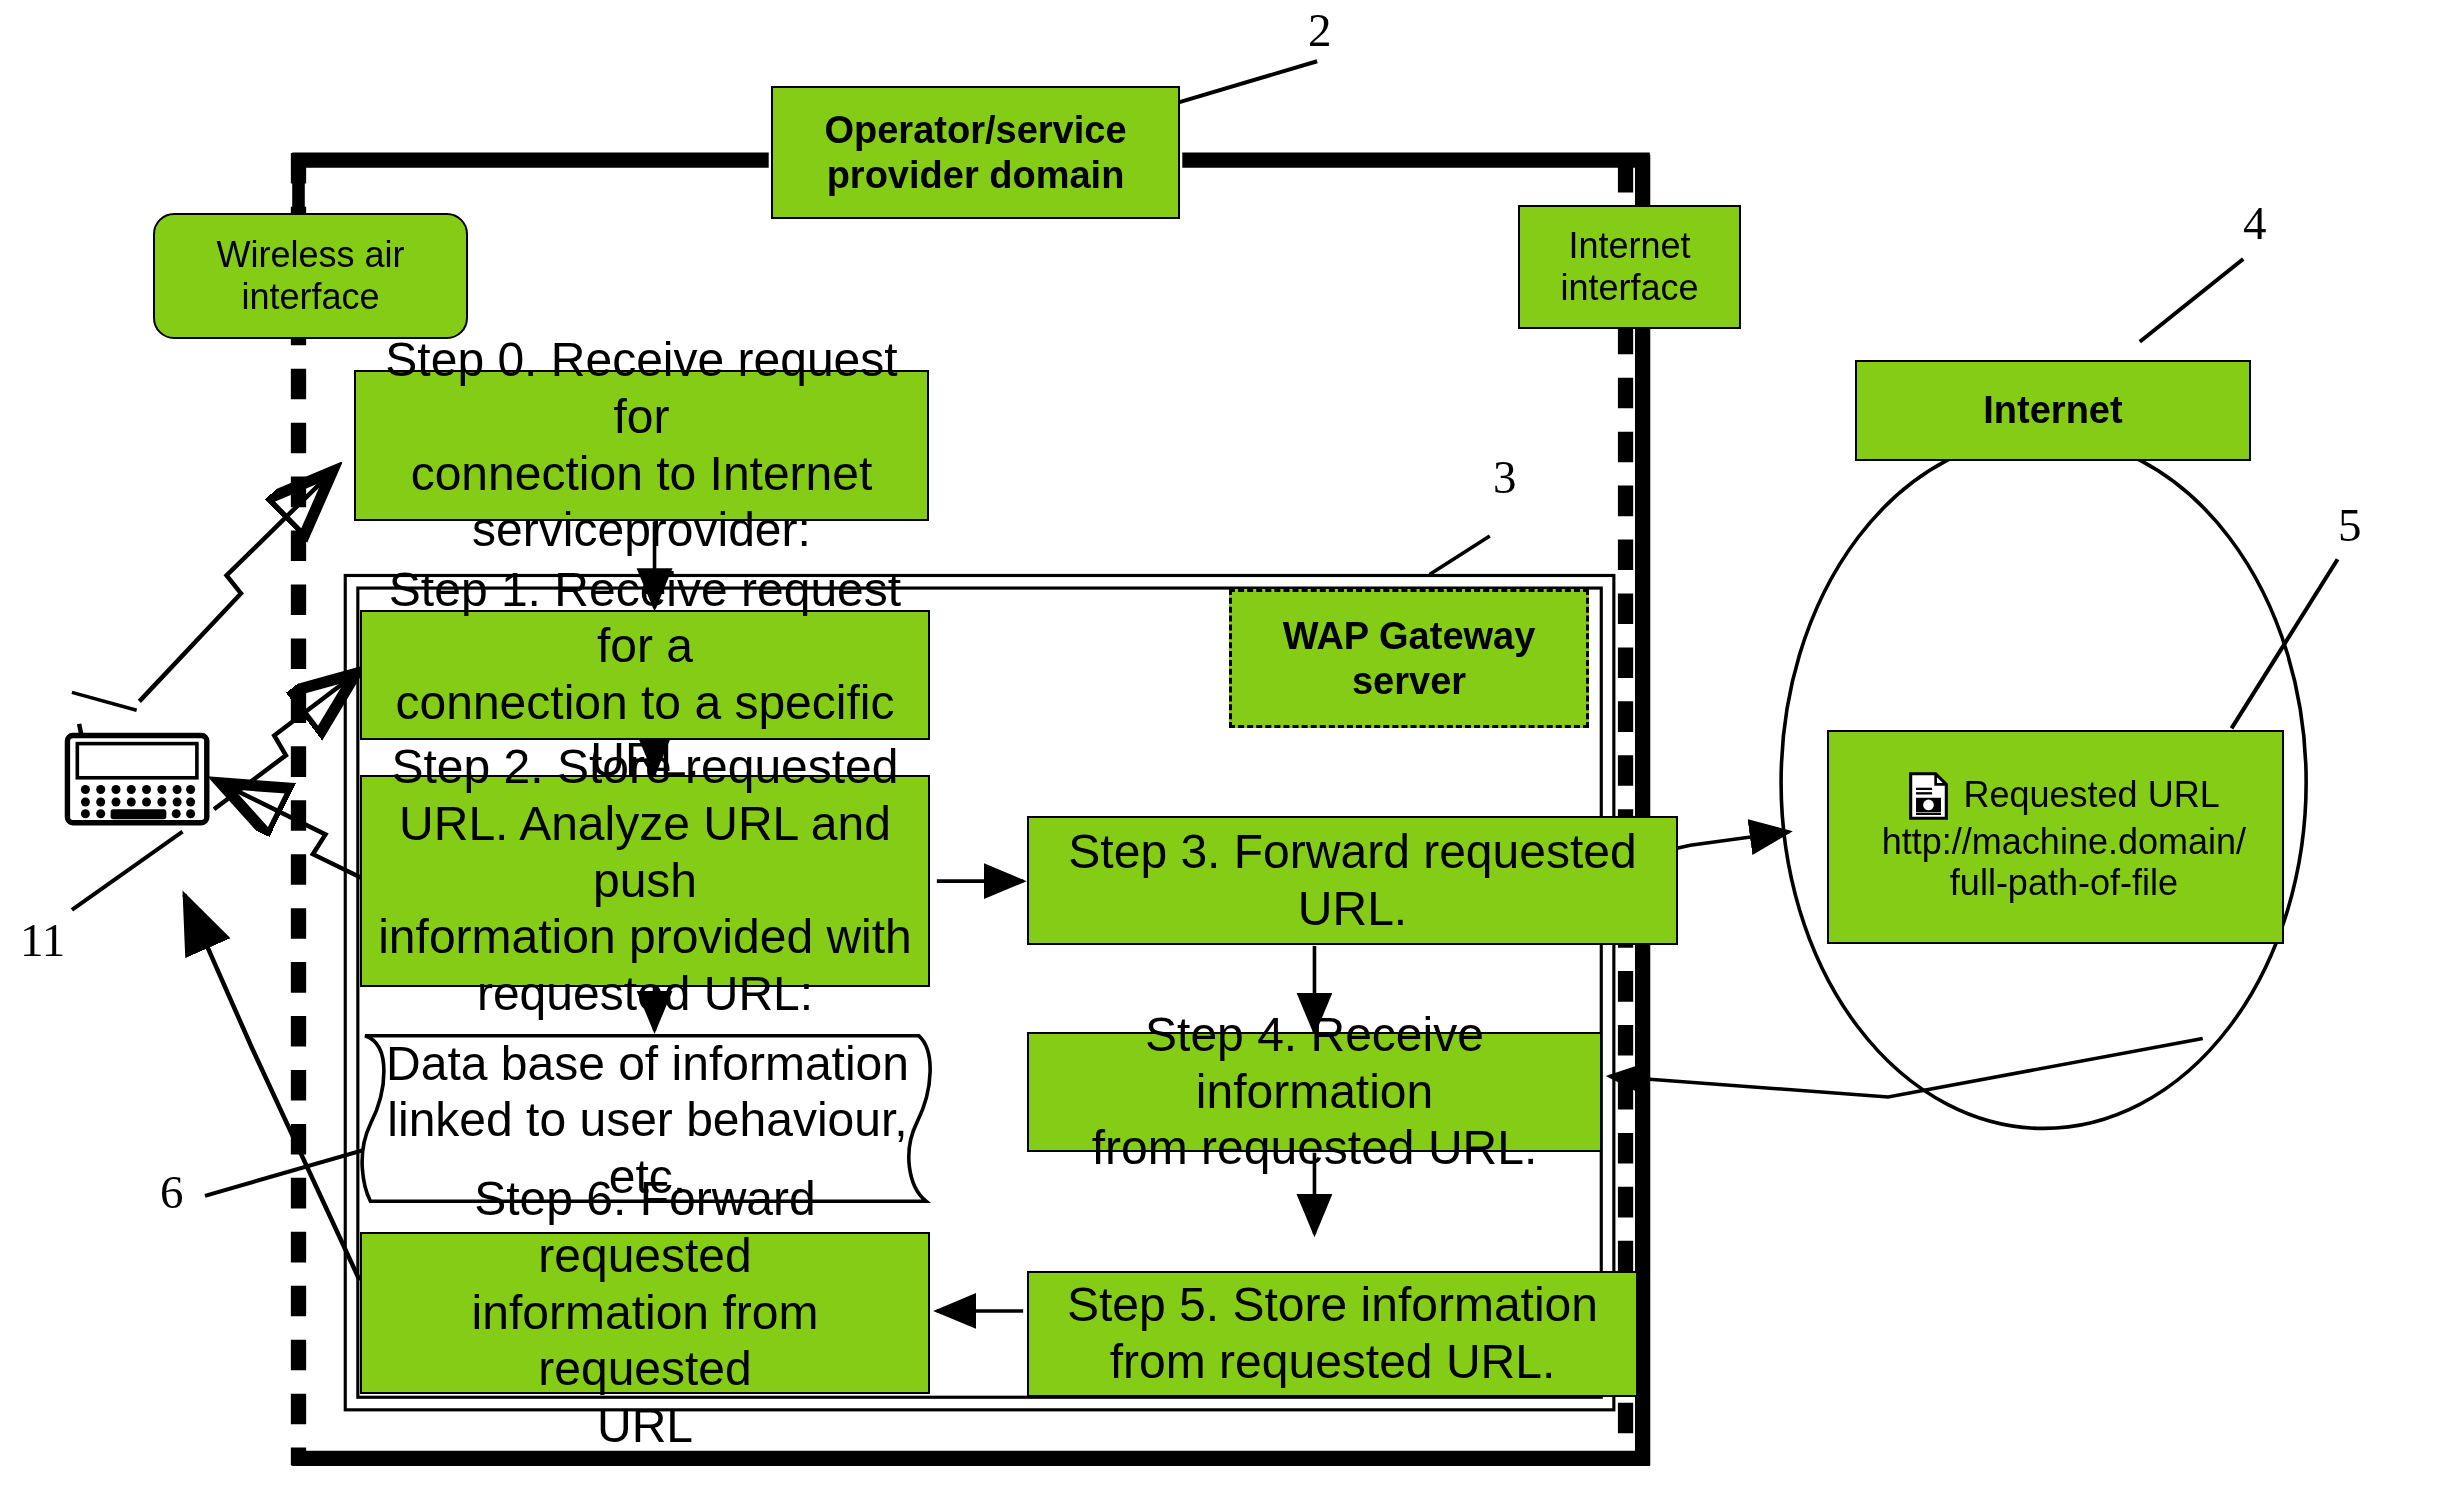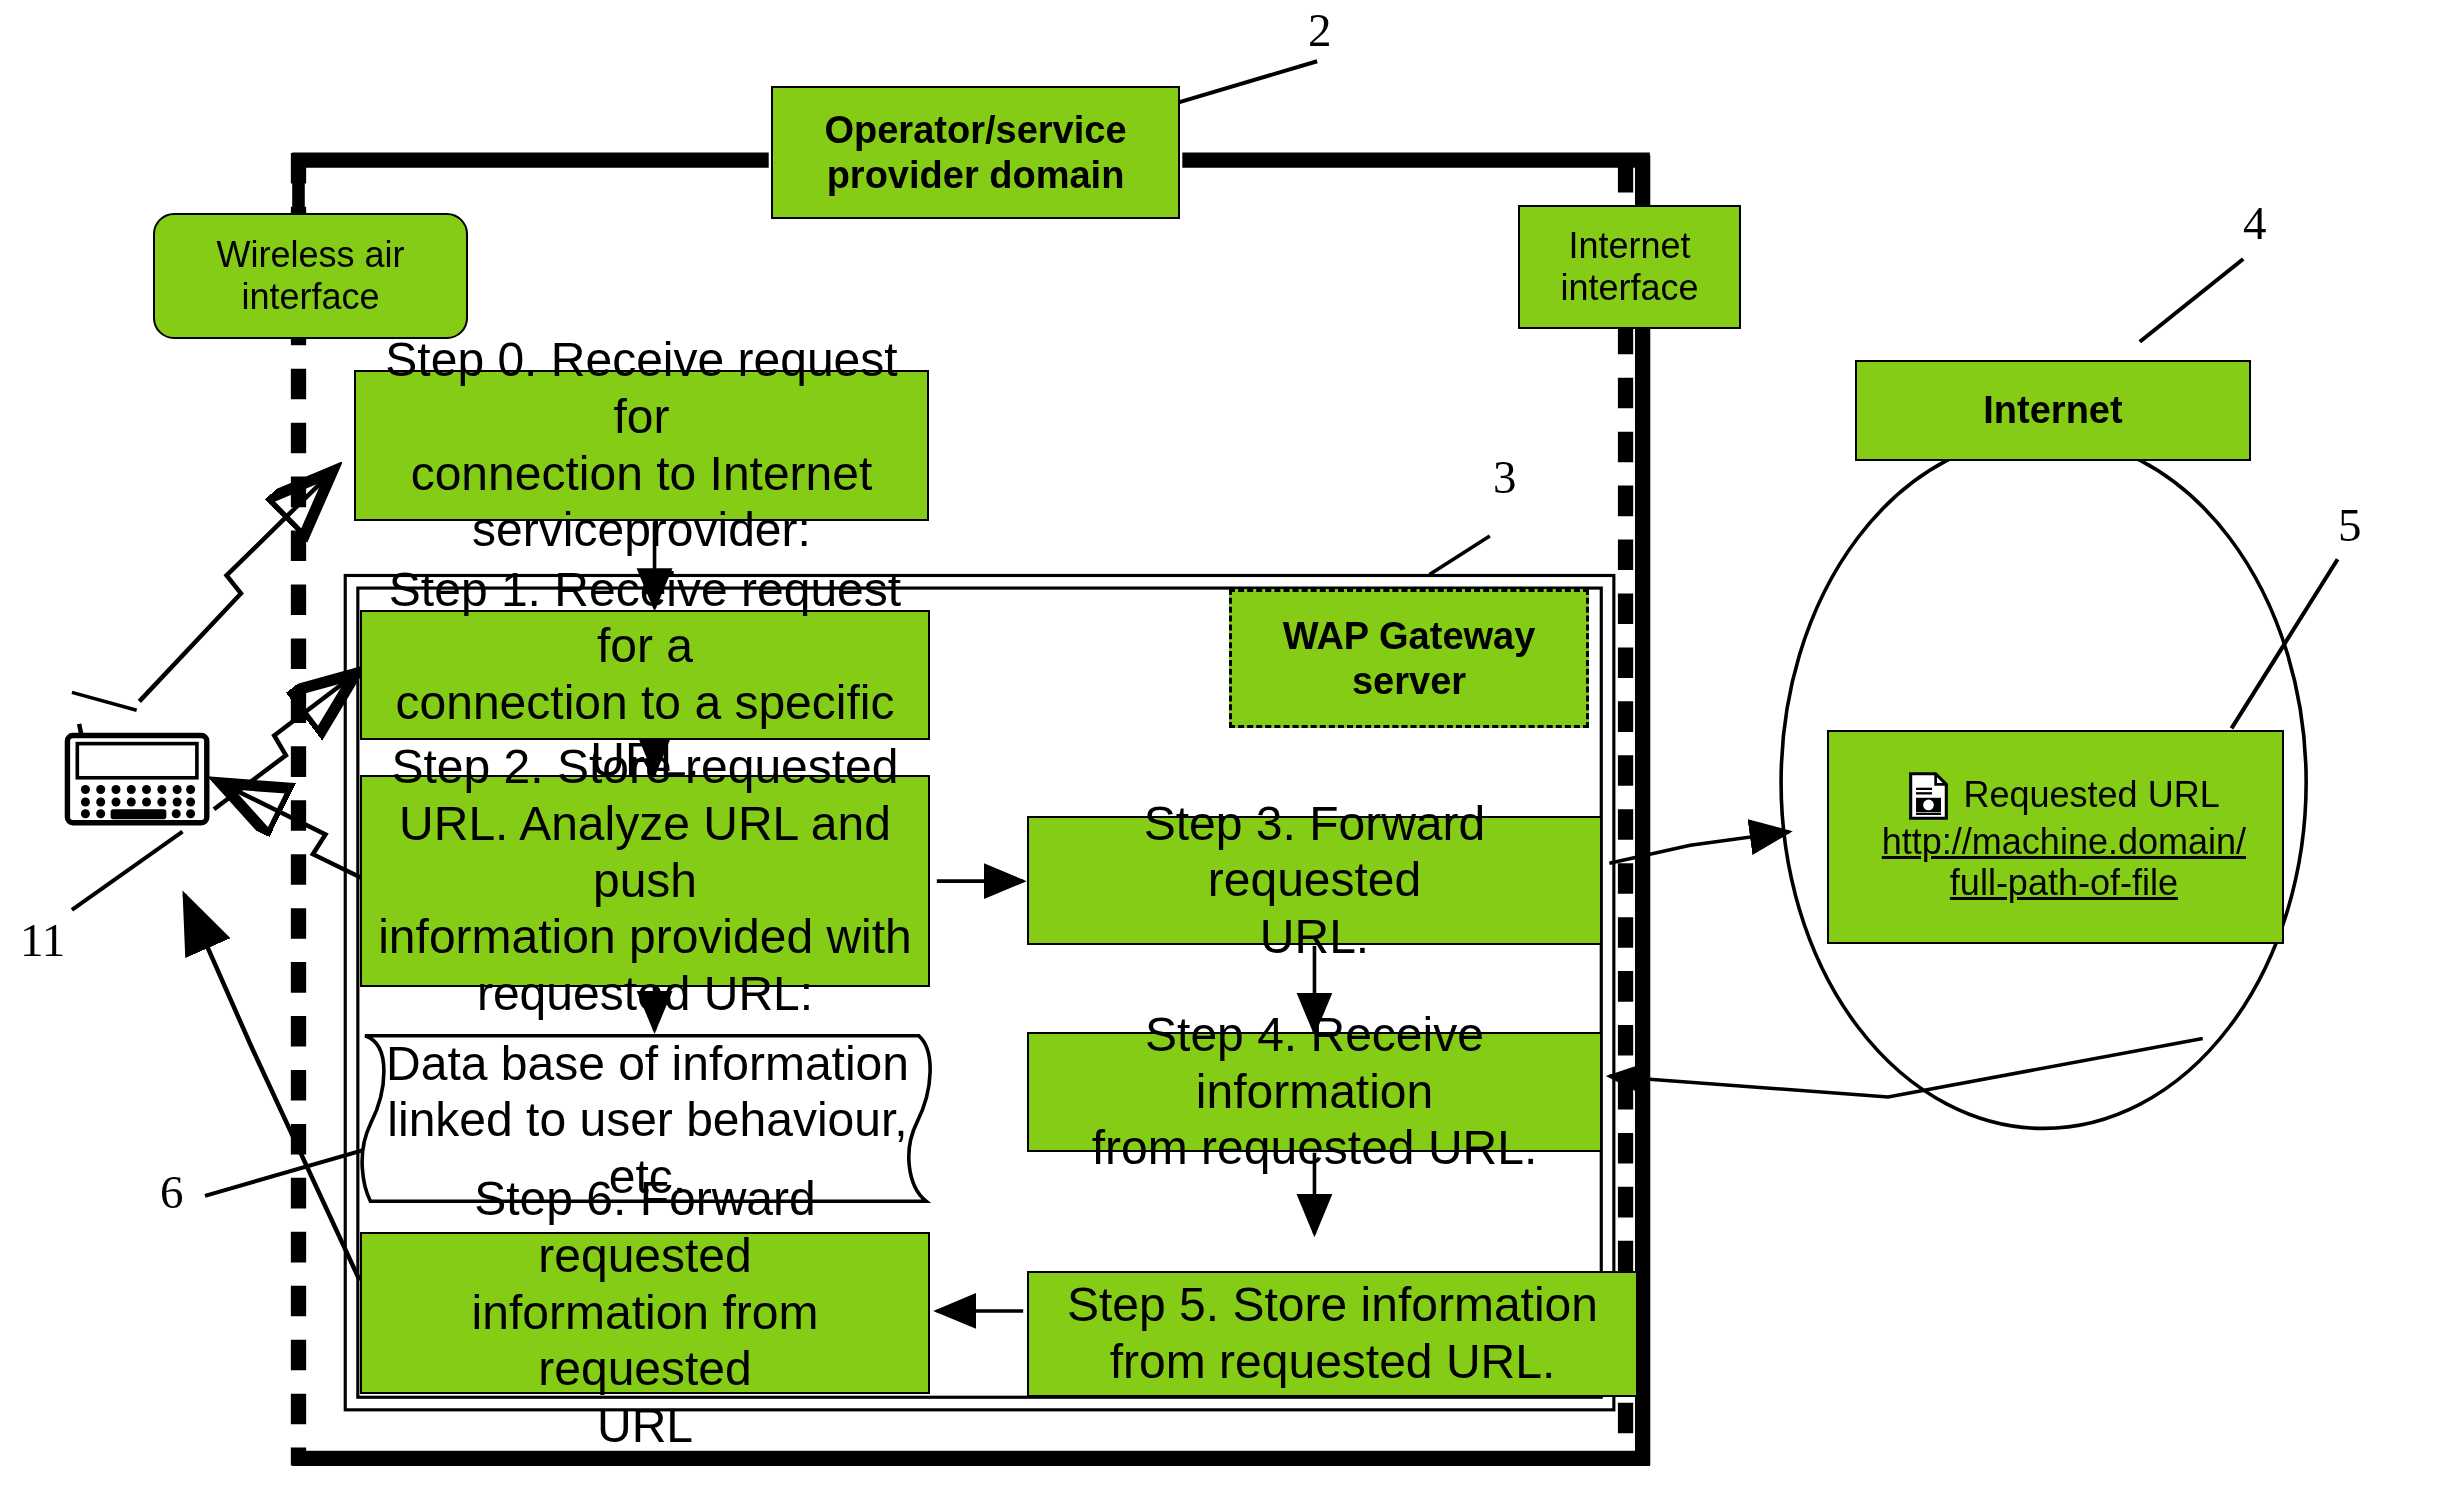--- a/index.html
+++ b/index.html
@@ -189,21 +189,21 @@
         <path d="M3,3 L31,3 L43,15 L43,53 L3,53 Z" fill="#fff" stroke="#000" stroke-width="3.5"></path>
         <path d="M31,3 L31,15 L43,15" fill="none" stroke="#000" stroke-width="3"></path>
         <line x1="9" y1="20" x2="27" y2="20" stroke="#000" stroke-width="2.6"></line>
         <line x1="9" y1="25" x2="27" y2="25" stroke="#000" stroke-width="2.6"></line>
         <rect x="9" y="30" width="28" height="16" fill="#000"></rect>
         <circle cx="23" cy="38" r="6" fill="#fff"></circle>
         <line x1="9" y1="48" x2="37" y2="48" stroke="#000" stroke-width="2.6"></line>
       </svg>
       <span>Requested  URL</span>
     </div>
-    <div style="width:100%;line-height:1.15;text-decoration:underline;">
+    <div style="width:100%;line-height:1.15;">
       <div>http://machine.domain/</div>
       <div>full-path-of-file</div>
     </div>
   </div>
 
   <div class="box dashed title-bold wrap" style="left:1229px;top:589px;width:360px;height:139px;">
     <span class="txt">WAP Gateway
 server</span>
   </div>
 
@@ -238,21 +238,21 @@
 linked to user behaviour,
 etc.</span>
   </div>
 
   <div class="box step wrap" style="left:360px;top:1232px;width:570px;height:162px;">
     <span class="txt">Step 6. Forward requested
 information from requested
 URL</span>
   </div>
 
-  <div class="box step wrap" style="left:1027px;top:816px;width:575px;height:129px;">
+  <div class="box step wrap" style="left:1027px;top:816px;width:651px;height:129px;">
     <span class="txt">Step 3. Forward requested
 URL.</span>
   </div>
 
   <div class="box step wrap" style="left:1027px;top:1032px;width:575px;height:120px;">
     <span class="txt">Step 4. Receive information
 from requested URL.</span>
   </div>
 
   <div class="box step wrap" style="left:1027px;top:1234px;width:611px;height:126px;margin-top:37px;">

